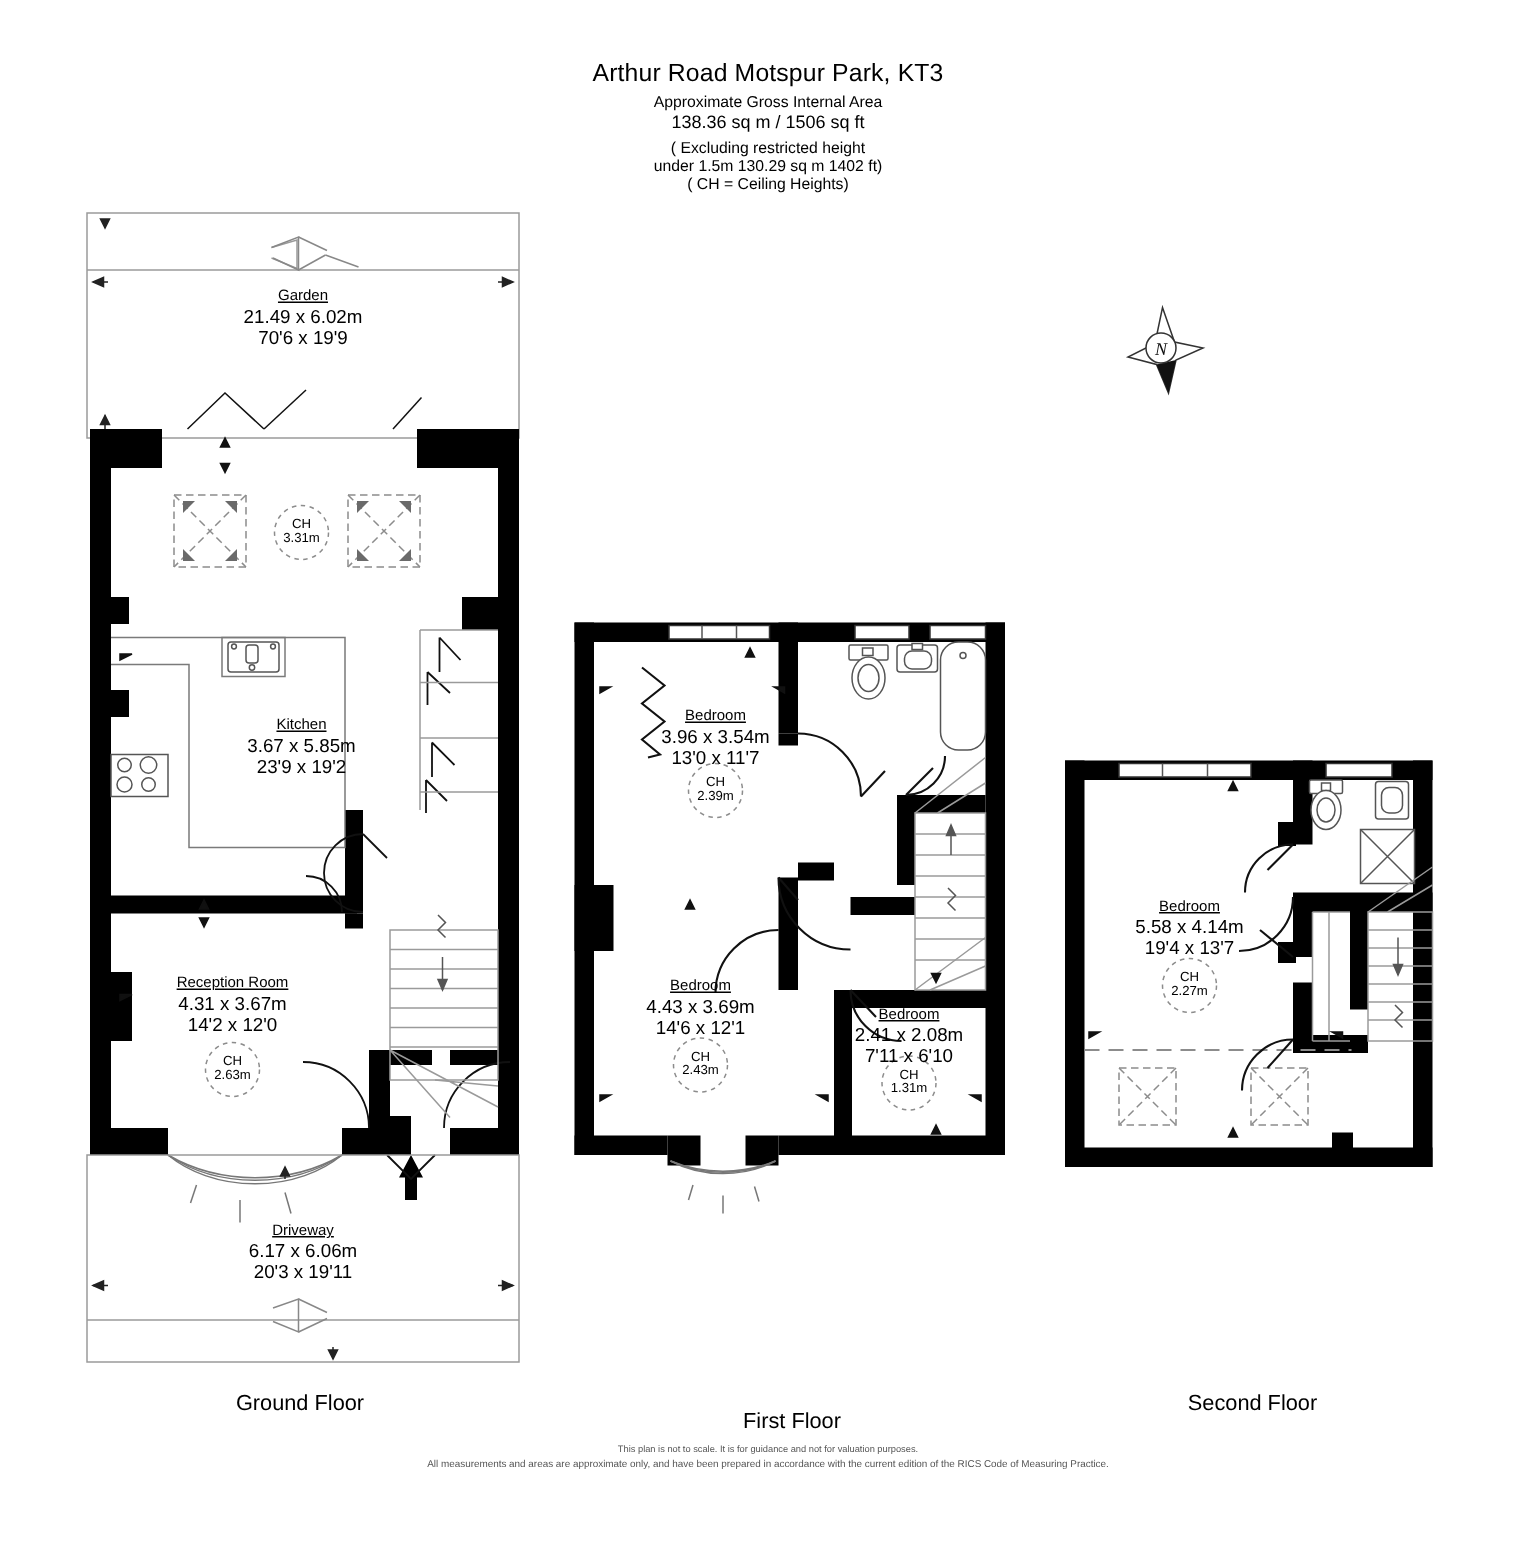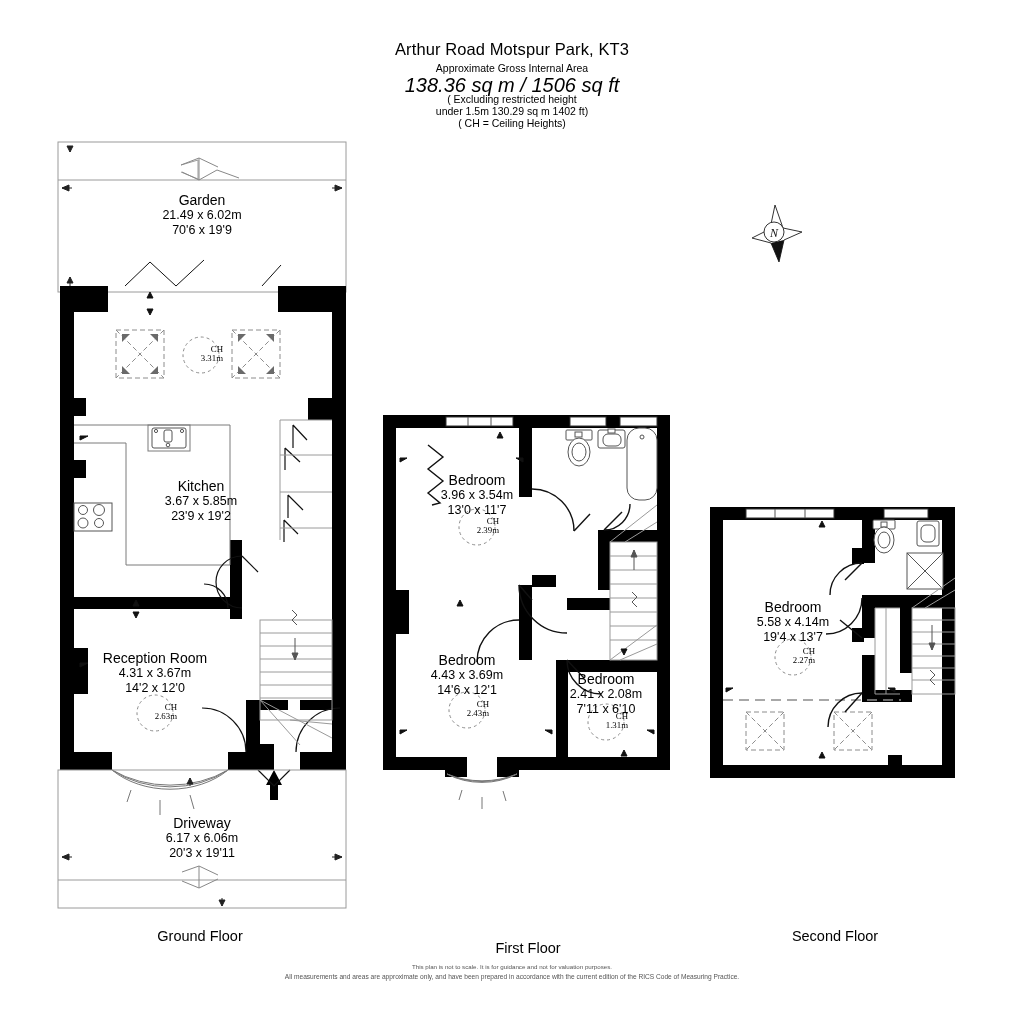--- a/index.html
+++ b/index.html
@@ -38,22 +38,21 @@
     top: 40px;
     font-size: 16.5px;
     letter-spacing: .1px;
   }
   #sub-approx {
     top: 62px;
     font-size: 10.5px;
   }
   #area-line {
     top: 74px;
-    font-size: 20px;
-    font-style: italic;
+    font-size: 12px;
   }
   #excl-1 { top: 93px; font-size: 10.5px; }
   #excl-2 { top: 105px; font-size: 10.5px; text-align: center; }
   #excl-3 { top: 117px; font-size: 10.5px; }
 
   .floor-label {
     position: absolute;
     font-size: 14.5px;
     text-align: center;
   }
@@ -70,32 +69,31 @@
   }
   #foot-1 { top: 963px; font-size: 6.2px; }
   #foot-2 { top: 973px; font-size: 6.6px; }
 
   .rm {
     position: absolute;
     text-align: center;
     line-height: 1.16;
     white-space: nowrap;
   }
-  .rm .nm { font-size: 14px; }
+  .rm .nm { font-size: 10px; text-decoration: underline; }
   .rm .d1 { font-size: 12.5px; }
   .rm .d2 { font-size: 12.5px; }
 
   .ch-badge {
     position: absolute;
     width: 44px;
     height: 34px;
-    text-align: right;
+    text-align: center;
     line-height: 1.05;
     font-size: 8.8px;
-    font-family: Liberation Serif, serif;
   }
   .ch-badge .chl { display: block; }
   .ch-badge .chv { display: block; }
 </style>
 </head>
 <body>
 
 <div id="plan-root">
 
   <div class="hdr" id="title-line">Arthur Road Motspur Park, KT3</div>

